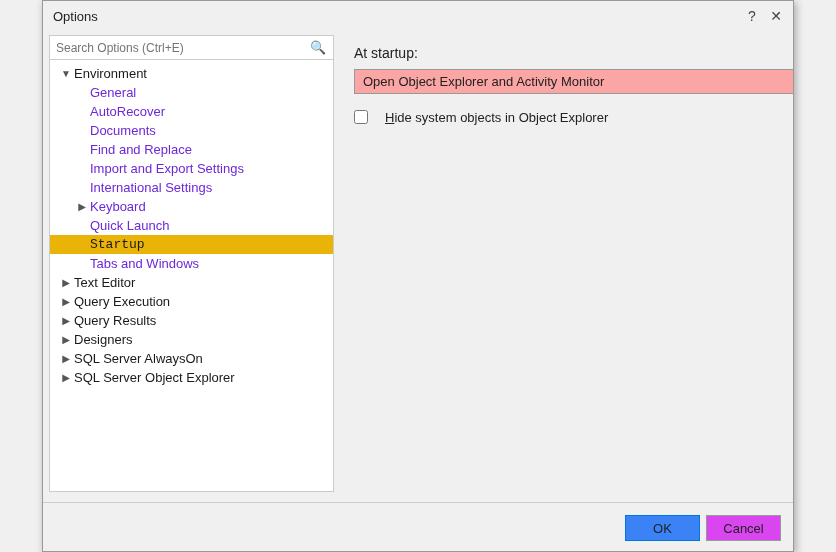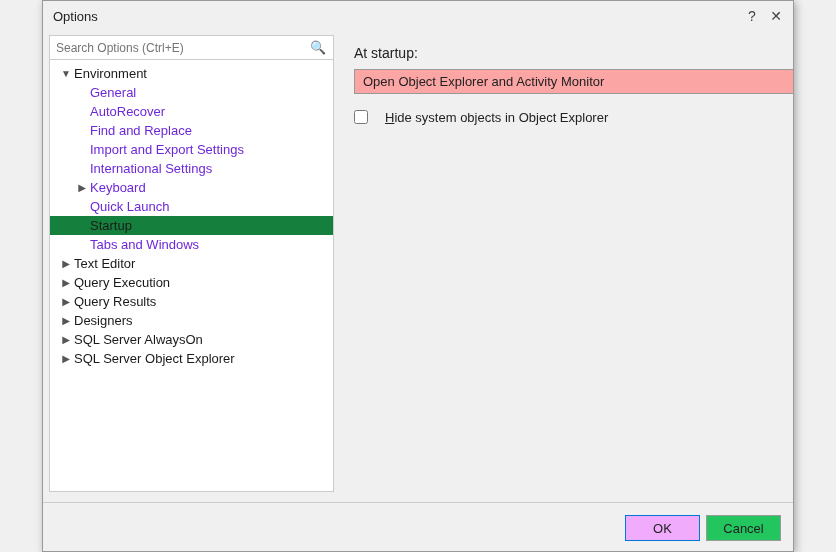--- a/index.html
+++ b/index.html
@@ -95,21 +95,22 @@
     }
     .tree-item {
       display: flex;
       align-items: center;
       padding: 2px 0;
       cursor: pointer;
       color: #1a1a1a;
       white-space: nowrap;
     }
     .tree-item.selected {
-      background: #15803d;
+      background: #eab308;
+      font-family: Liberation Mono, monospace;
     }
     .tree-item .expander {
       width: 16px;
       text-align: center;
       font-size: 10px;
       color: #555;
       flex-shrink: 0;
     }
     .tree-item .label {
       color: #6d28d9;
@@ -181,26 +182,26 @@
     .footer-btn {
       width: 75px;
       height: 26px;
       font-size: 13px;
       cursor: pointer;
       display: flex;
       align-items: center;
       justify-content: center;
     }
     .btn-ok {
-      background: #f0abfc;
+      background: #3b82f6;
       border: 1px solid #0078d7;
       color: #222;
     }
     .btn-cancel {
-      background: #22c55e;
+      background: #d946ef;
       border: 1px solid #999;
       color: #222;
     }
     .divider-line {
       border: none;
       border-top: 1px solid #ccc;
       margin: 4px 0;
     }
   </style>
 </head>
@@ -229,20 +230,24 @@
           <span class="expander">▼</span>
           <span class="label black">Environment</span>
         </div>
         <div class="tree-item indent2">
           <span class="expander"></span>
           <span class="label">General</span>
         </div>
         <div class="tree-item indent2">
           <span class="expander"></span>
           <span class="label">AutoRecover</span>
+        </div>
+        <div class="tree-item indent2">
+          <span class="expander"></span>
+          <span class="label">Documents</span>
         </div>
         <div class="tree-item indent2">
           <span class="expander"></span>
           <span class="label">Find and Replace</span>
         </div>
         <div class="tree-item indent2">
           <span class="expander"></span>
           <span class="label">Import and Export Settings</span>
         </div>
         <div class="tree-item indent2">

